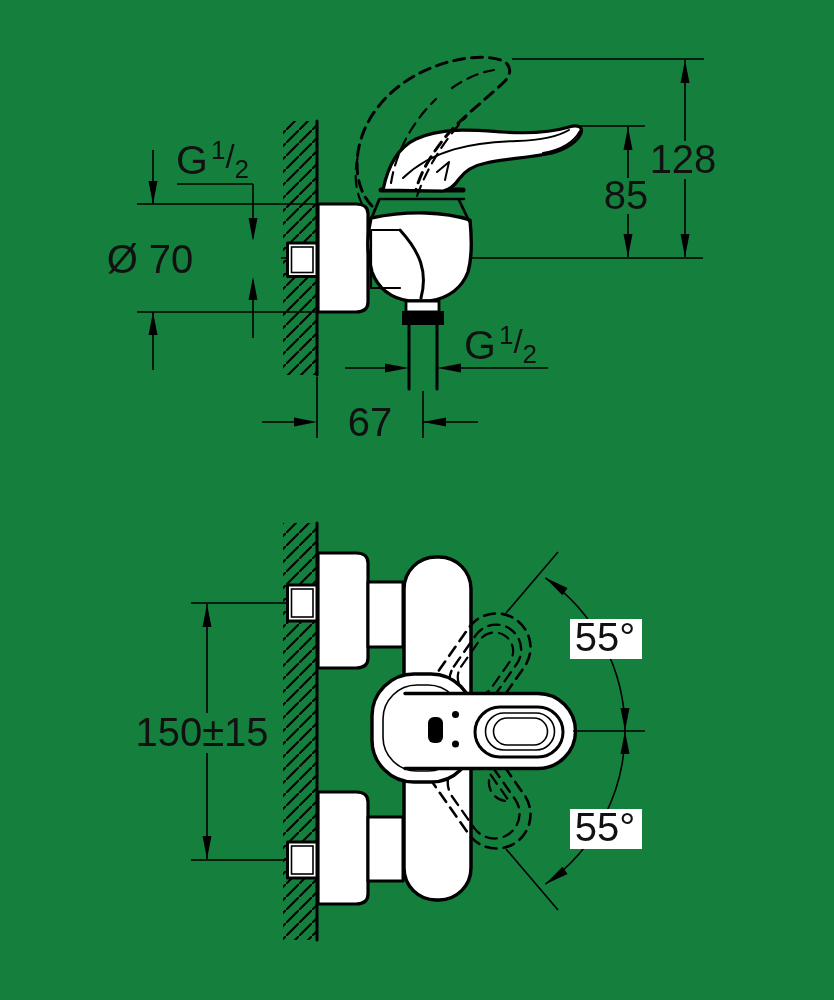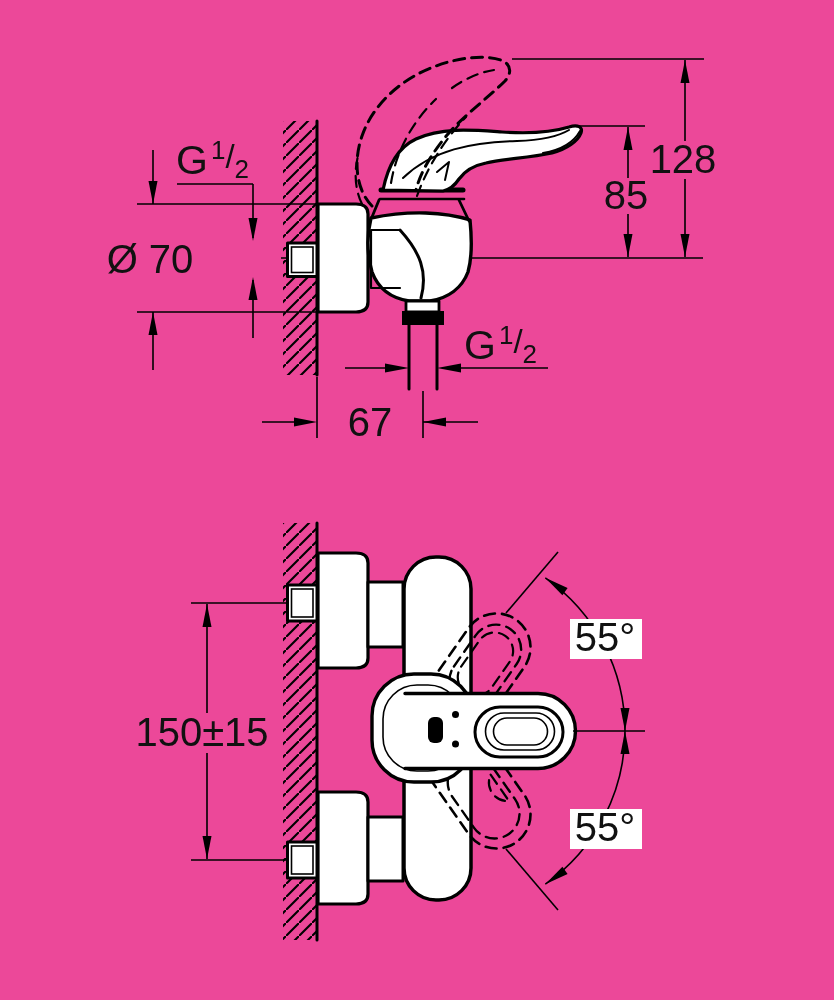--- a/index.html
+++ b/index.html
@@ -1,16 +1,16 @@
 <!DOCTYPE html>
 <html><head>
 <meta charset="utf-8">
 <style>
   html,body{margin:0;padding:0;background:#ffffff;}
-  .stage{width:834px;height:1000px;position:relative;background:#ec4899;overflow:hidden;}
+  .stage{width:834px;height:1000px;position:relative;background:#15803d;overflow:hidden;}
   svg{display:block;}
   .dimtxt{font-family:"Liberation Sans","DejaVu Sans",sans-serif;font-size:40px;fill:#111111;}
   .mid{text-anchor:middle;}
   .ol{stroke:#000;fill:none;stroke-linecap:round;stroke-linejoin:round;}
   .fw{fill:#ffffff;stroke:#000;stroke-linejoin:round;}
   .thin{stroke:#000;stroke-width:1.6;fill:none;}
   .arr{fill:#000;stroke:none;}
   .dash{stroke-dasharray:11 7;}
 </style>
 </head>

